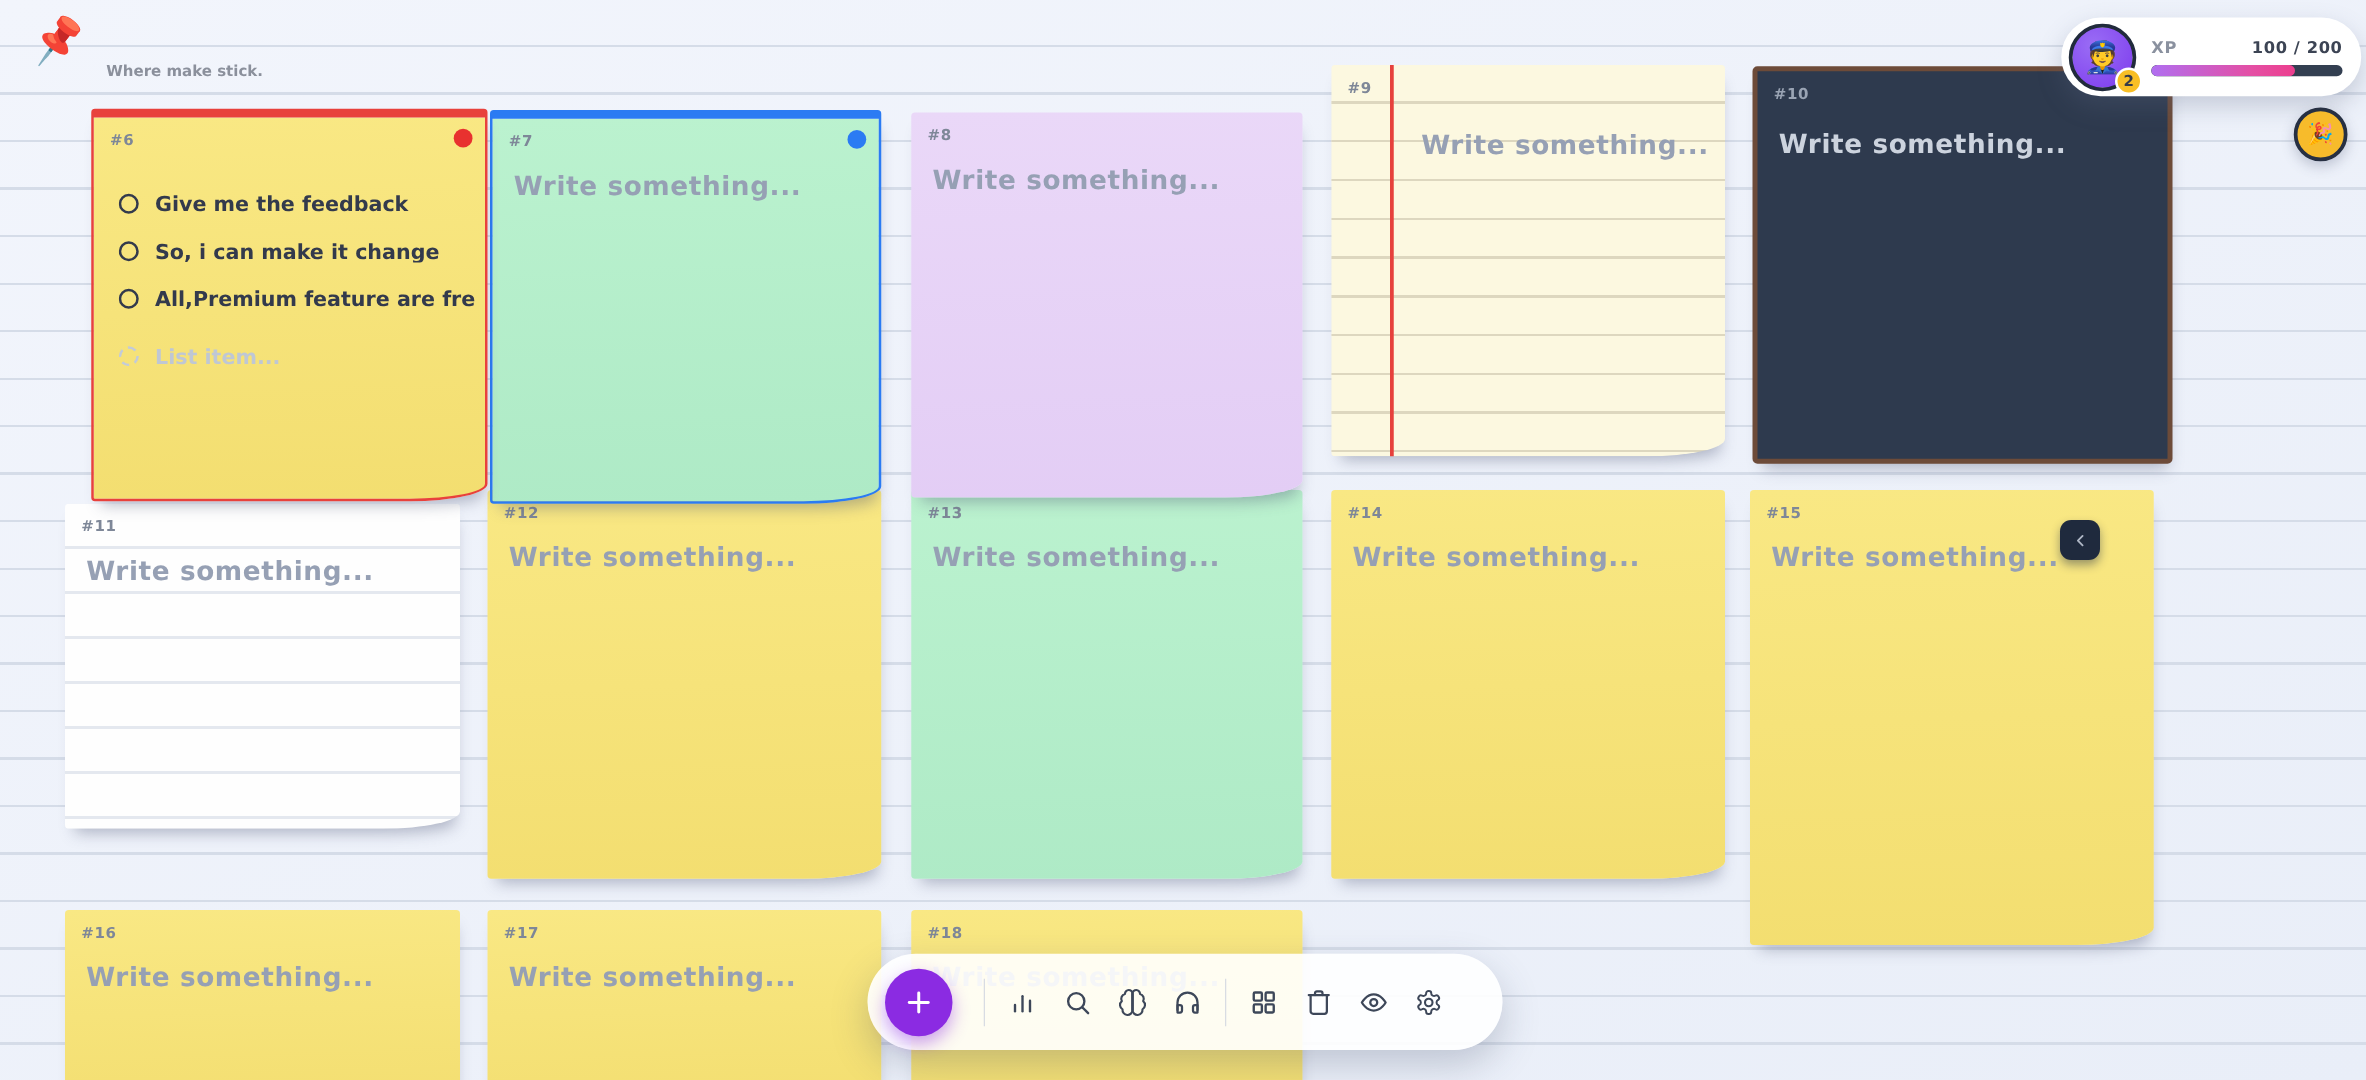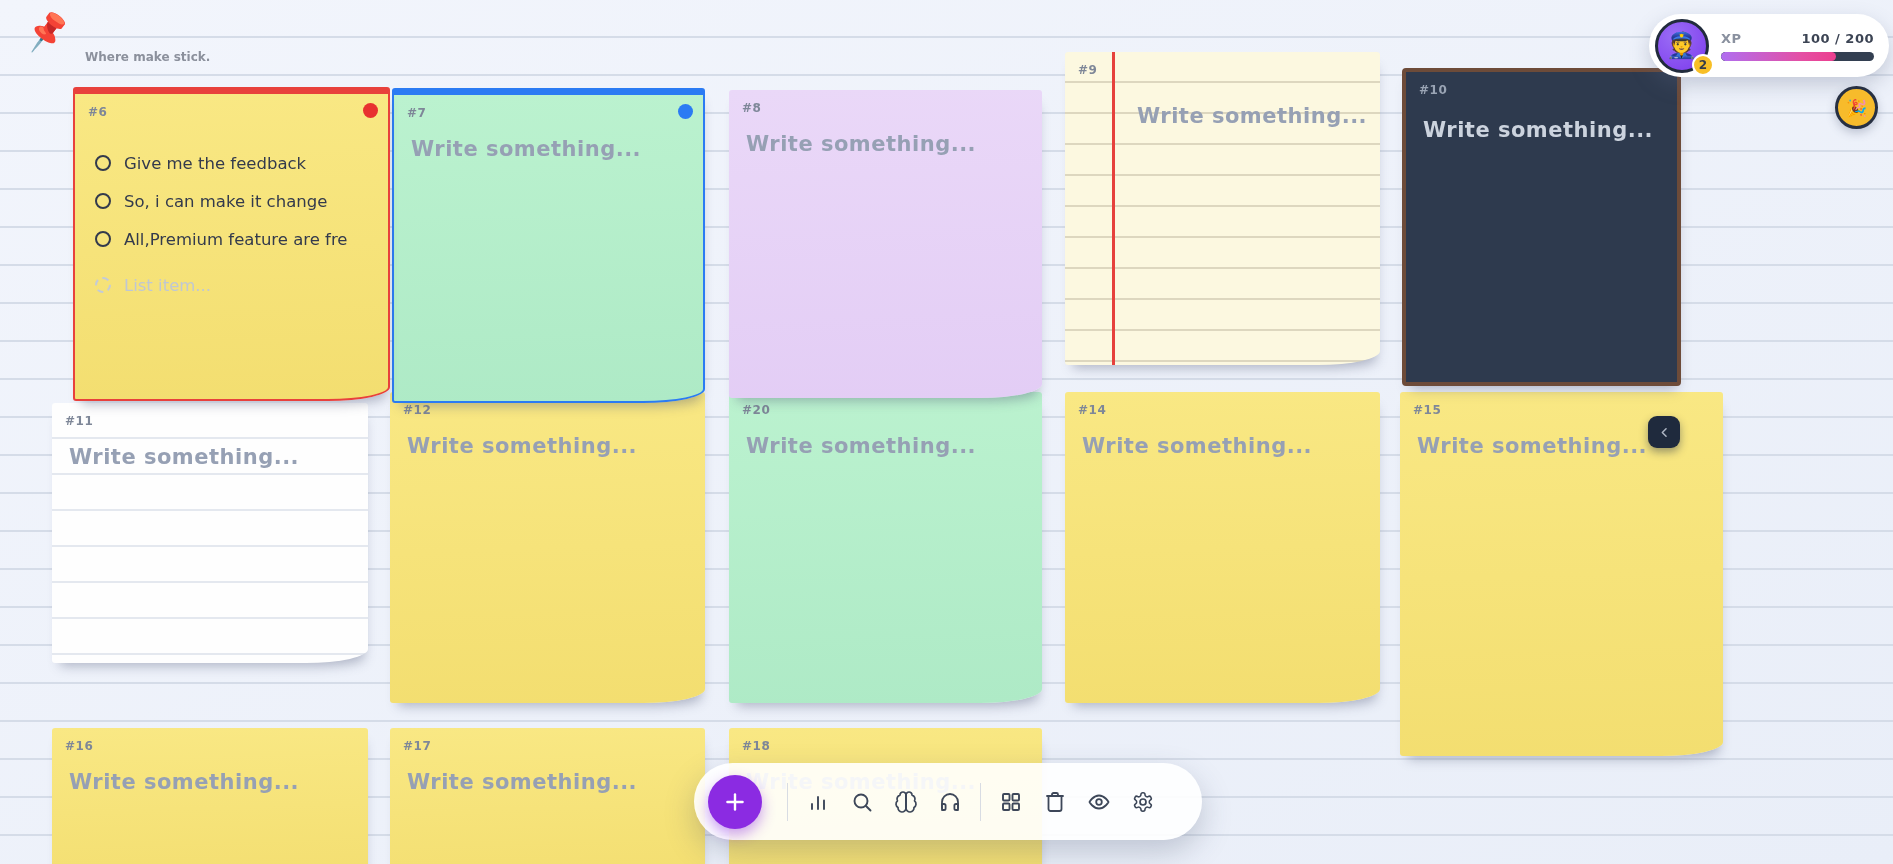--- a/index.html
+++ b/index.html
@@ -50,42 +50,42 @@
   .c-cream{background-color:#fcf8e0;
     background-image:repeating-linear-gradient(to bottom, transparent 0px, transparent 29px, #ddd7bf 29px, #ddd7bf 31px);}
   .c-dark{background:#2e3a4e;}
   .c-white{background-color:#fefefe;
     background-image:repeating-linear-gradient(to bottom, transparent 0px, transparent 34px, #e4e8ef 34px, #e4e8ef 36px);}
 
   .note-p6 {left:73px;  top:87px;  width:317px;height:314px;z-index:7;border:2px solid #e8413c;border-top-width:7px;}
   .note-p7 {left:392px; top:88px;  width:313px;height:315px;z-index:6;border:2px solid #2b7bf3;border-top-width:7px;}
   .note-p8 {left:729px; top:90px;  width:313px;height:308px;z-index:6;}
   .note-p9 {left:1065px;top:52px;  width:315px;height:313px;z-index:6;}
-  .note-p10{left:1402px;top:68px;  width:279px;height:318px;z-index:6;border:4px solid #6d4b39;border-radius:4px;}
+  .note-p10{left:1402px;top:53px;  width:336px;height:318px;z-index:6;border:4px solid #6d4b39;border-radius:4px;}
   .note-p11{left:52px;  top:403px; width:316px;height:260px;z-index:4;}
   .note-p12{left:390px; top:392px; width:315px;height:311px;z-index:4;}
   .note-p13{left:729px; top:392px; width:313px;height:311px;z-index:4;}
   .note-p14{left:1065px;top:392px; width:315px;height:311px;z-index:4;}
   .note-p15{left:1400px;top:392px; width:323px;height:364px;z-index:4;}
   .note-p16{left:52px;  top:728px; width:316px;height:160px;z-index:2;}
   .note-p17{left:390px; top:728px; width:315px;height:160px;z-index:2;}
   .note-p18{left:729px; top:728px; width:313px;height:160px;z-index:2;}
 
   .note-dot{position:absolute;top:9px;right:10px;width:15px;height:15px;border-radius:50%;}
   .dot-red{background:#e8312f;}
   .dot-blue{background:#2b7bf3;}
 
   .note .red-margin{position:absolute;left:47px;top:0;bottom:0;width:3px;background:#e6413c;}
   .c-cream .note-text{left:72px;top:52px;}
   .c-dark .note-label{color:#9aa4b4;}
   .c-dark .note-text{color:#ccd3de;top:46px;}
 
   .checklist{position:absolute;left:20px;top:60px;right:8px;}
   .check-item{display:flex;align-items:center;gap:13px;height:18px;margin-bottom:20px;
-    font-size:16.5px;font-weight:400;color:#333a4c;white-space:nowrap;overflow:hidden;cursor:pointer;}
+    font-size:16.5px;font-weight:700;color:#333a4c;white-space:nowrap;overflow:hidden;cursor:pointer;}
   .check-circle{flex:0 0 auto;width:16px;height:16px;border:2.4px solid #333a4c;border-radius:50%;}
   .check-item.placeholder{color:#bfc7d4;margin-top:28px;}
   .check-item.placeholder .check-circle{border:2.4px dashed #c3cbd8;}
 
   .side-toggle{position:absolute;left:248px;top:24px;width:32px;height:32px;border-radius:9px;
     background:#1f2a3d;display:flex;align-items:center;justify-content:center;cursor:pointer;
     box-shadow:0 4px 8px rgba(40,50,70,.45);}
   .side-toggle svg{stroke:#aeb6c4;}
 
   
@@ -177,21 +177,21 @@
     <span class="note-label">#11</span>
     <span class="note-text">Write something...</span>
   </div>
 
   <div class="note note-p12 c-yellow">
     <span class="note-label">#12</span>
     <span class="note-text">Write something...</span>
   </div>
 
   <div class="note note-p13 c-green">
-    <span class="note-label">#20</span>
+    <span class="note-label">#13</span>
     <span class="note-text">Write something...</span>
   </div>
 
   <div class="note note-p14 c-yellow">
     <span class="note-label">#14</span>
     <span class="note-text">Write something...</span>
   </div>
 
   <div class="note note-p15 c-yellow">
     <span class="note-label">#15</span>

